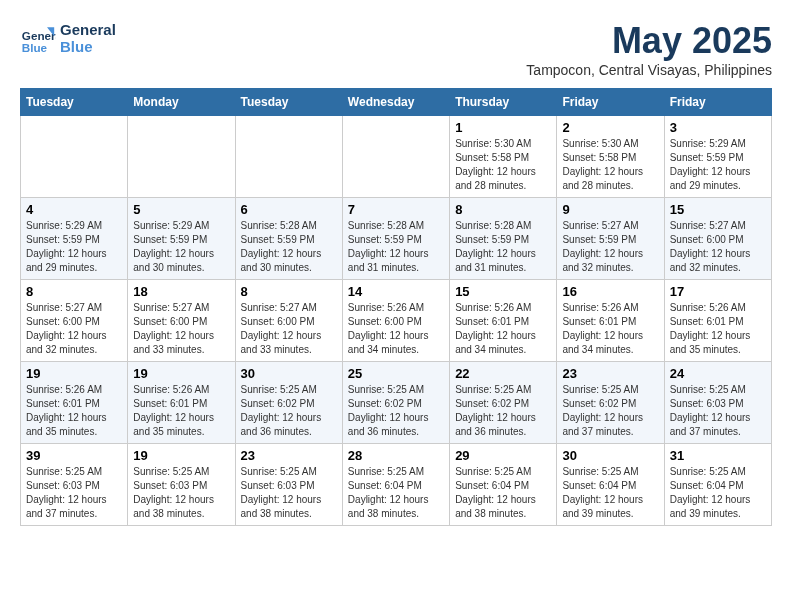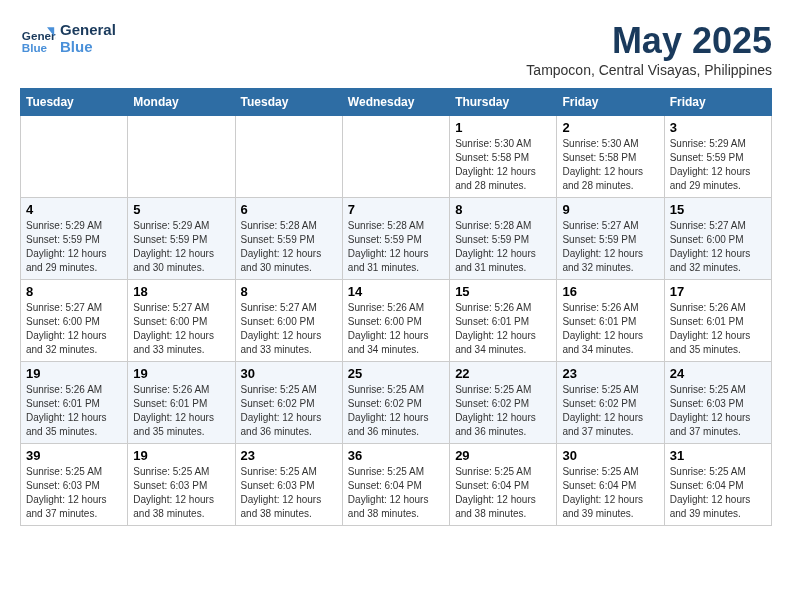--- a/index.html
+++ b/index.html
@@ -309,21 +309,21 @@
 and 38 minutes.</div>
         </td>
         <td>
           <div class="day-number">23</div>
           <div class="day-info" style="white-space: pre-line;">Sunrise: 5:25 AM
 Sunset: 6:03 PM
 Daylight: 12 hours
 and 38 minutes.</div>
         </td>
         <td>
-          <div class="day-number">36</div>
+          <div class="day-number">28</div>
           <div class="day-info" style="white-space: pre-line;">Sunrise: 5:25 AM
 Sunset: 6:04 PM
 Daylight: 12 hours
 and 38 minutes.</div>
         </td>
         <td>
           <div class="day-number">29</div>
           <div class="day-info" style="white-space: pre-line;">Sunrise: 5:25 AM
 Sunset: 6:04 PM
 Daylight: 12 hours

